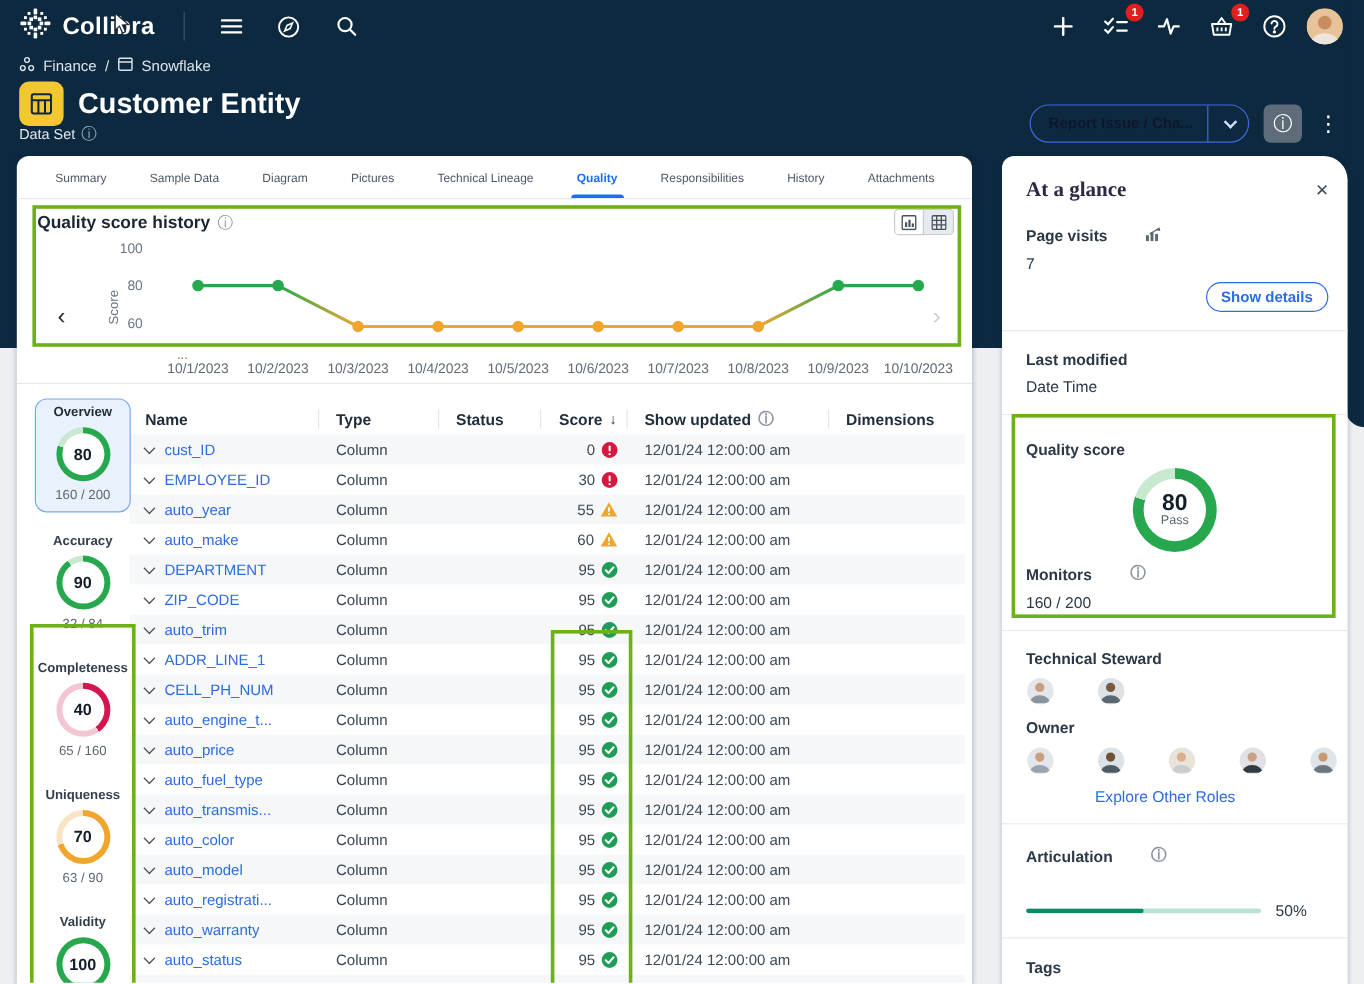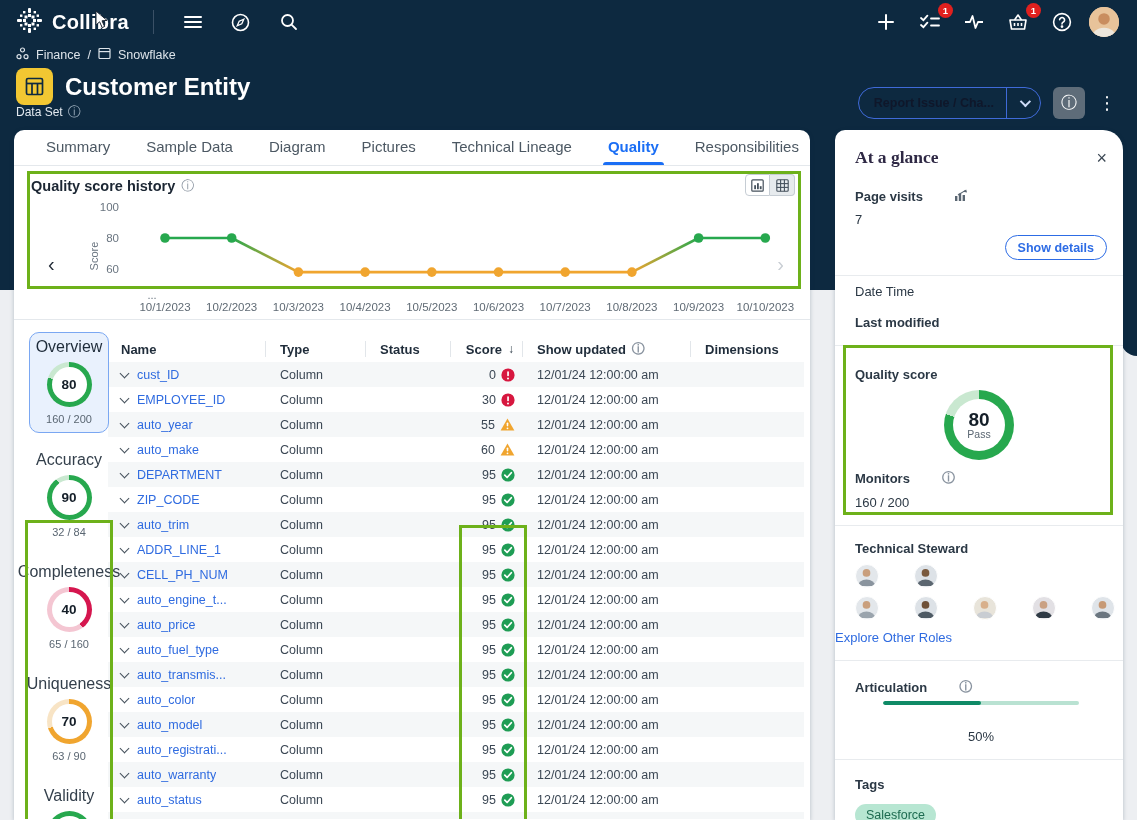--- a/index.html
+++ b/index.html
@@ -33,42 +33,42 @@
   .report-pill { display:flex; align-items:stretch; height:32px; border:1.5px solid #3f6ad8; border-radius:17px; color:#0f172a; font-size:12.5px; font-weight:700; background:transparent; cursor:pointer; }
   .report-pill .rp-label { display:flex; align-items:center; padding:0 12px 0 15px; }
   .report-pill .rp-chev { display:flex; align-items:center; justify-content:center; width:34px; border-left:1.5px solid #3f6ad8; }
   .chev { display:inline-block; width:8px; height:8px; border-right:2px solid #cfdcf7; border-bottom:2px solid #cfdcf7; transform:rotate(45deg) translateY(-2px); }
   .info-btn { width:32px; height:32px; border:none; border-radius:6px; background:#5e6c79; color:#fff; font-size:16px; cursor:pointer; display:flex; align-items:center; justify-content:center; }
   .dots-btn { background:none; border:none; color:#fff; font-size:18px; cursor:pointer; width:20px; }
 
   
   .main-card { position:absolute; left:14px; top:130px; width:796px; height:690px; background:#fff; border-radius:10px 10px 0 0; box-shadow:0 1px 4px rgba(13,41,64,.25); z-index:2; }
   .tab-bar { display:flex; align-items:flex-end; gap:34px; height:36px; padding:0 0 0 31px; border-bottom:1px solid #e4e8ec; }
-  .tab { background:none; border:none; font-family:inherit; font-size:15px; color:#4c5863; padding:0 1px 10px; cursor:pointer; position:relative; white-space:nowrap; }
+  .tab { background:none; border:none; font-family:inherit; font-size:10px; color:#4c5863; padding:0 1px 10px; cursor:pointer; position:relative; white-space:nowrap; }
   .tab.active { color:#1a6ef5; font-weight:700; }
   .tab.active::after { content:""; position:absolute; left:-4px; right:-4px; bottom:0; height:3px; border-radius:3px 3px 0 0; background:#1a6ef5; }
 
   .chart-sec { position:relative; height:153px; }
   .chart-head { position:absolute; top:11px; left:17px; display:flex; align-items:center; gap:6px; z-index:2; }
   .chart-title { font-size:14.5px; font-weight:700; color:#1b2633; }
   .view-toggle { position:absolute; top:8px; right:15px; display:flex; z-index:2; }
   .tgl { width:25px; height:22px; border:1px solid #c6cdd4; background:#fff; display:flex; align-items:center; justify-content:center; cursor:pointer; padding:0; }
   .tgl:first-child { border-radius:4px 0 0 4px; }
   .tgl:last-child { border-radius:0 4px 4px 0; border-left:none; background:#e7ebee; }
   .car-btn { position:absolute; background:none; border:none; font-size:20px; cursor:pointer; z-index:2; line-height:1; padding:4px; }
   .car-left { left:30px; top:84px; color:#1d2733; }
   .car-right { right:22px; top:84px; color:#c9ced4; }
 
   .hdiv { height:1px; background:#e4e8ec; }
 
   .content-row { position:relative; height:499px; overflow:hidden; }
   .dims { position:absolute; left:12px; top:12px; width:86px; display:flex; flex-direction:column; align-items:center; }
   .dim { display:flex; flex-direction:column; align-items:center; cursor:pointer; margin-bottom:13px; width:80px; padding:5px 0 7px; }
   .dim.sel { background:#e9f1fd; border:1.5px solid #7aa7f2; border-radius:10px; }
-  .dim-label { font-size:16px; font-weight:400; color:#333f4b; margin-bottom:6px; }
+  .dim-label { font-size:11px; font-weight:700; color:#333f4b; margin-bottom:6px; }
   .dim.sel .dim-label { color:#1f2c3a; }
   .ring { position:relative; width:45px; height:45px; border-radius:50%; display:flex; align-items:center; justify-content:center; }
   .ring::before { content:""; position:absolute; inset:5px; background:#fff; border-radius:50%; }
   .ring-num { position:relative; z-index:1; font-size:13.5px; font-weight:700; color:#141e28; }
   .dim-frac { font-size:11px; color:#5a6672; margin-top:6px; }
 
   .table-wrap { margin-left:94px; width:696px; }
   .trow { display:grid; grid-template-columns:158px 100px 85px 72px 168px 107px; align-items:center; height:25px; font-size:12.5px; color:#3b4754; }
   .thead { margin-top:16px; height:26px; font-weight:700; color:#1f2c3a; font-size:13px; }
   .thead .hcell { display:flex; align-items:center; gap:6px; height:16px; padding-left:14px; border-right:1px solid #e2e6ea; }
@@ -112,24 +112,24 @@
   .donut::before { content:""; position:absolute; inset:9px; background:#fff; border-radius:50%; }
   .donut-inner { position:relative; z-index:1; text-align:center; line-height:1.05; }
   .donut-num { font-size:19px; font-weight:700; color:#141e28; }
   .donut-status { font-size:10.5px; color:#5a6672; }
   .monitors-label { margin-top:9px; }
   .monitors-val { margin-top:8px; }
   .avatars { display:flex; margin-top:8px; }
   .avatar { width:24px; height:24px; border-radius:50%; overflow:hidden; border:1.5px solid #fff; margin-right:3px; cursor:pointer; flex:none; }
   .ovf { width:24px; height:24px; border-radius:50%; background:#0d2940; color:#fff; font-size:10px; font-weight:700; display:flex; align-items:center; justify-content:center; border:1.5px solid #fff; cursor:pointer; }
   .owner-label { margin-top:11px; }
-  .explore-row { display:flex; justify-content:flex-start; margin-top:10px; padding-right:16px; }
+  .explore-row { display:flex; justify-content:center; margin-top:10px; padding-right:16px; }
   .explore-link { color:#2f6be0; font-size:13px; cursor:pointer; text-decoration:none; }
   .artic-label { margin-top:17px; }
-  .bar-row { display:flex; align-items:center; gap:24px; margin-top:5px;flex-direction:column; }
+  .bar-row { display:flex; align-items:center; gap:12px; margin-top:29px; }
   .bar-track { width:196px; height:4px; border-radius:3px; background:#b9e2d2; overflow:hidden; }
   .bar-fill { height:100%; border-radius:3px; background:#0f8a66; }
   .bar-pct { color:#2b3845; }
   .tags-label { margin-top:17px; }
   .tag-chip { display:inline-block; margin-top:12px; background:#b7e6d2; color:#1d6b50; font-size:12.5px; padding:4px 11px; border-radius:13px; cursor:pointer; }
 </style>
 </head>
 <body>
 
 <div class="stage">
@@ -804,22 +804,22 @@
             <path d="M3 6 L10.5 1.4" stroke="#5a6672" stroke-width="1.1" fill="none"></path>
           </svg>
       </span>
     </div>
     <div class="sp-row visits-val">7</div>
     <div class="show-details-row">
       <button class="show-details">Show details</button>
     </div>
     <div class="sp-div"></div>
 
+    <div class="sp-row sp-label modified-label">Last modified</div>
     <div class="sp-row modified-val">Date Time</div>
-    <div class="sp-row sp-label modified-label">Last modified</div>
     <div class="sp-div"></div>
 
     <div class="sp-row sp-label q-label">Quality score</div>
     <div class="donut-wrap">
       <div class="donut" id="panel-donut" style="background: conic-gradient(rgb(39, 168, 78) 288deg, rgb(201, 232, 208) 0deg);">
         <div class="donut-inner">
           <div class="donut-num">80</div>
           <div class="donut-status">Pass</div>
         </div>
       </div>
@@ -835,20 +835,21 @@
     <div class="sp-row avatars" id="steward-avatars">
         <span class="avatar" style="background: rgb(227, 231, 235);"><svg viewBox="0 0 24 24" width="21" height="21">
             <circle cx="12" cy="9" r="4.4" fill="#c99f7d"></circle>
             <path d="M2 24.5 a10 8 0 0 1 20 0 Z" fill="#8a949e"></path>
           </svg></span>
         <span class="avatar" style="background: rgb(221, 226, 231);"><svg viewBox="0 0 24 24" width="21" height="21">
             <circle cx="12" cy="9" r="4.4" fill="#7a5a3e"></circle>
             <path d="M2 24.5 a10 8 0 0 1 20 0 Z" fill="#5b6670"></path>
           </svg></span>
       </div>
+    <div class="sp-row sp-label owner-label">Owner</div>
     <div class="sp-row avatars" id="owner-avatars">
         <span class="avatar" style="background: rgb(227, 231, 235);"><svg viewBox="0 0 24 24" width="21" height="21">
             <circle cx="12" cy="9" r="4.4" fill="#c99f7d"></circle>
             <path d="M2 24.5 a10 8 0 0 1 20 0 Z" fill="#9aa4ad"></path>
           </svg></span>
         <span class="avatar" style="background: rgb(221, 226, 231);"><svg viewBox="0 0 24 24" width="21" height="21">
             <circle cx="12" cy="9" r="4.4" fill="#6f5138"></circle>
             <path d="M2 24.5 a10 8 0 0 1 20 0 Z" fill="#4e5a64"></path>
           </svg></span>
         <span class="avatar" style="background: rgb(232, 228, 218);"><svg viewBox="0 0 24 24" width="21" height="21">

